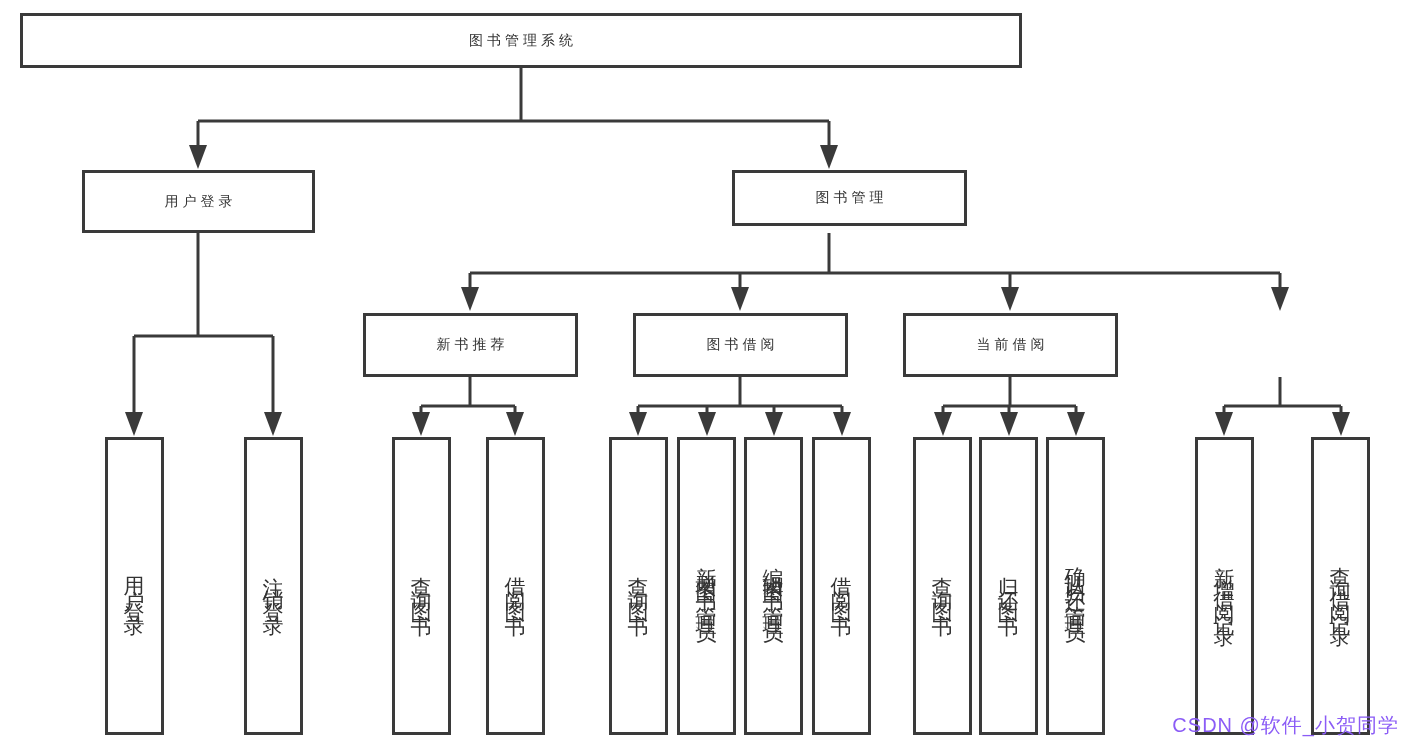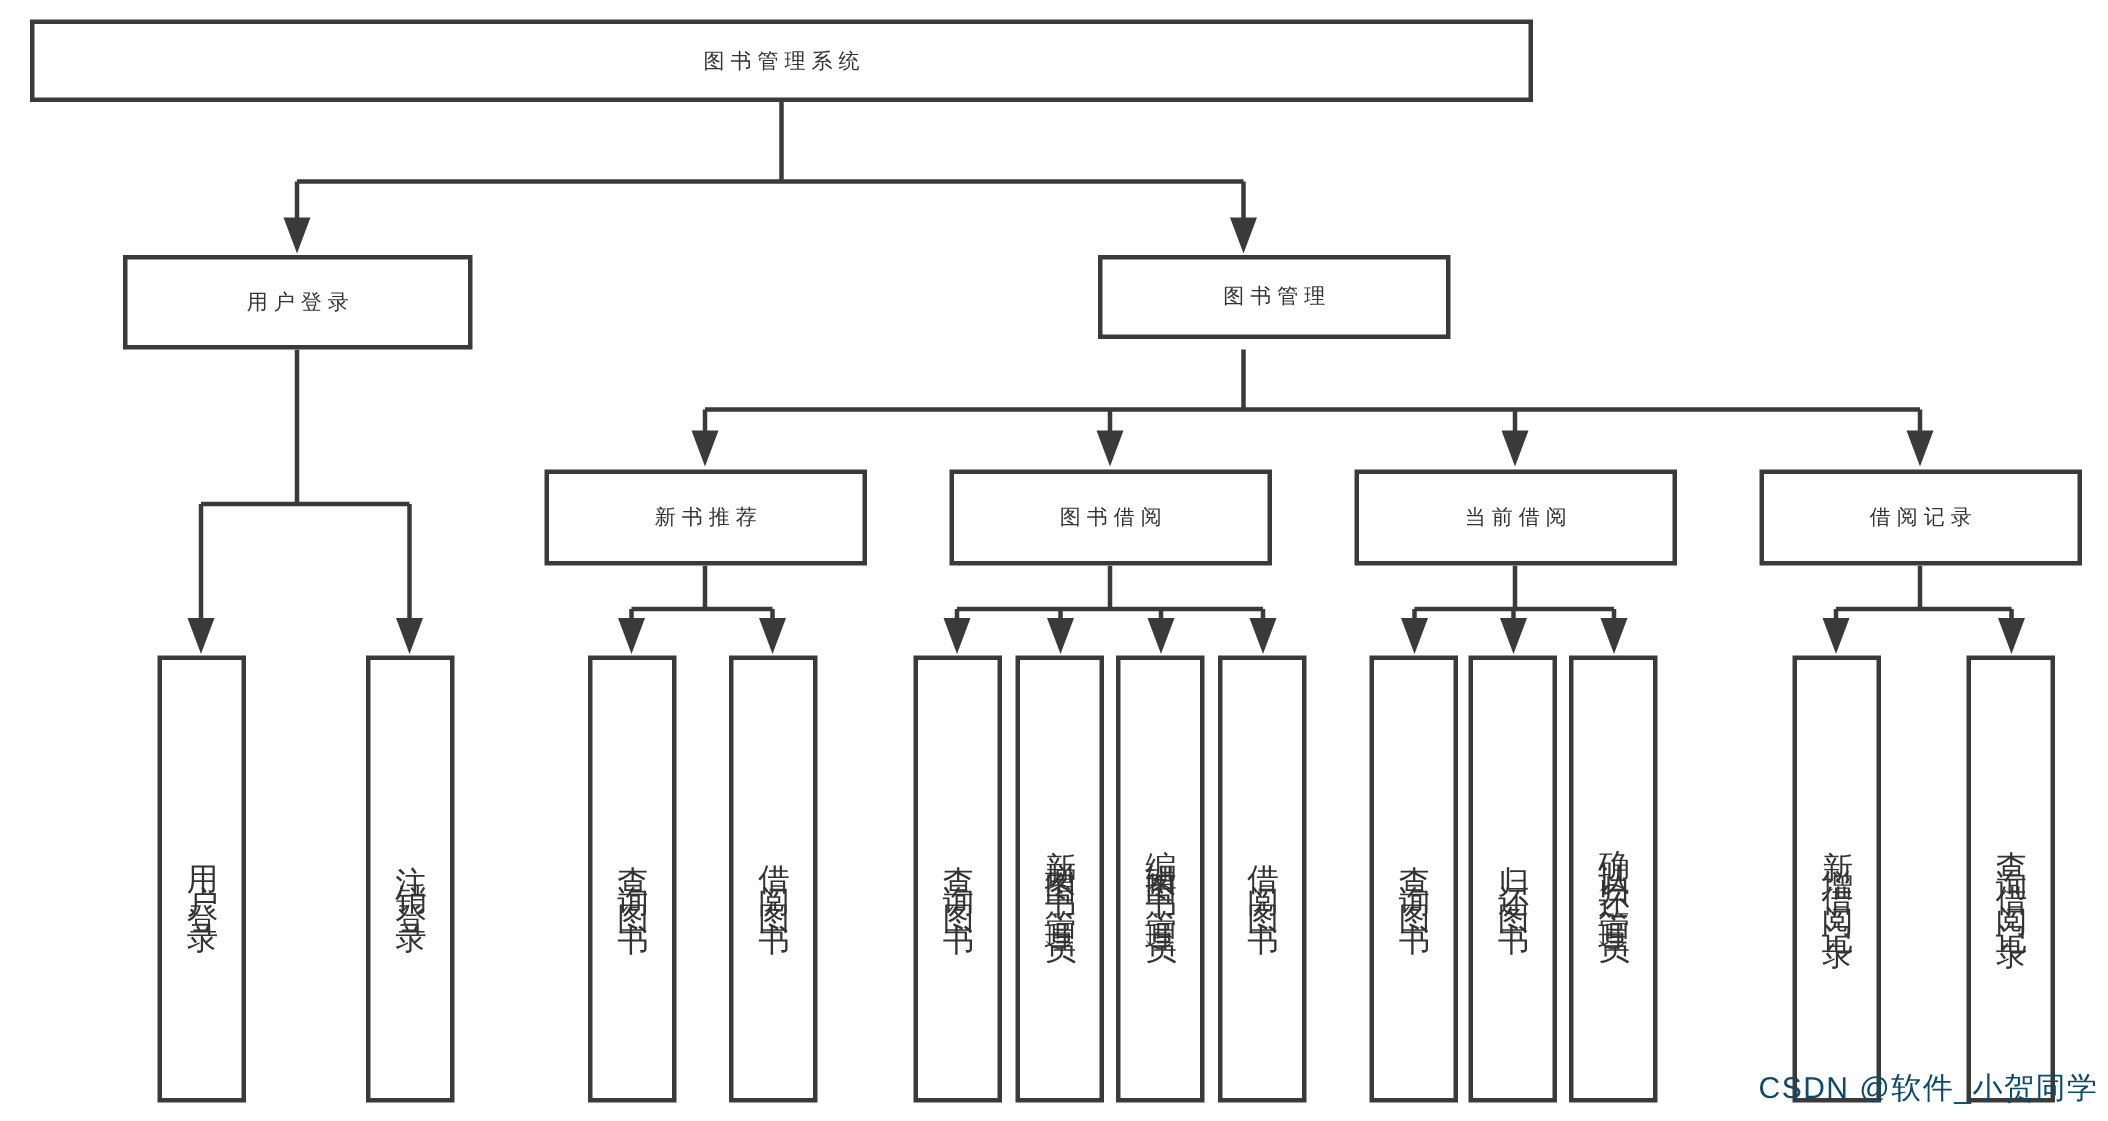--- a/index.html
+++ b/index.html
@@ -27,21 +27,21 @@
   }
   .leaf--long{letter-spacing:8px;}
   .leaf--mid{letter-spacing:12px;}
   .lf-0{left:105px;} .lf-1{left:244px;}
   .lf-2{left:392px;} .lf-3{left:486px;}
   .lf-4{left:609px;} .lf-5{left:677px;} .lf-6{left:744px;} .lf-7{left:812px;}
   .lf-8{left:913px;} .lf-9{left:979px;} .lf-10{left:1046px;}
   .lf-11{left:1195px;} .lf-12{left:1311px;}
   #watermark{
     position:absolute;right:6px;top:712px;
-    font-size:20px;color:#0c4a6e;letter-spacing:1px;white-space:nowrap;z-index:5;
+    font-size:20px;color:#8b5cf6;letter-spacing:1px;white-space:nowrap;z-index:5;
   }
 </style>
 </head>
 <body>
 
 <div id="canvas">
 
   <svg id="connectors" viewBox="0 0 1405 747" xmlns="http://www.w3.org/2000/svg">
     <g stroke="#3a3a3a" stroke-width="3" fill="none">
 
@@ -121,23 +121,20 @@
 
   <div class="node node--h node--l3 l3-1">
     <span>图书借阅</span>
   </div>
   <div class="node node--h node--l3 l3-0">
     <span>新书推荐</span>
   </div>
   <div class="node node--h node--l3 l3-2">
     <span>当前借阅</span>
   </div>
-  <div class="node node--h node--l3 l3-3">
-    <span>借阅记录</span>
-  </div>
 
   <div class="node leaf lf-0">用户登录</div>
   <div class="node leaf lf-1">注销登录</div>
 
   <div class="node leaf lf-2">查询图书</div>
   <div class="node leaf lf-3">借阅图书</div>
 
   <div class="node leaf lf-4">查询图书</div>
   <div class="node leaf leaf--long lf-5">新增图书（管理员）</div>
   <div class="node leaf leaf--long lf-6">编辑图书（管理员）</div>

